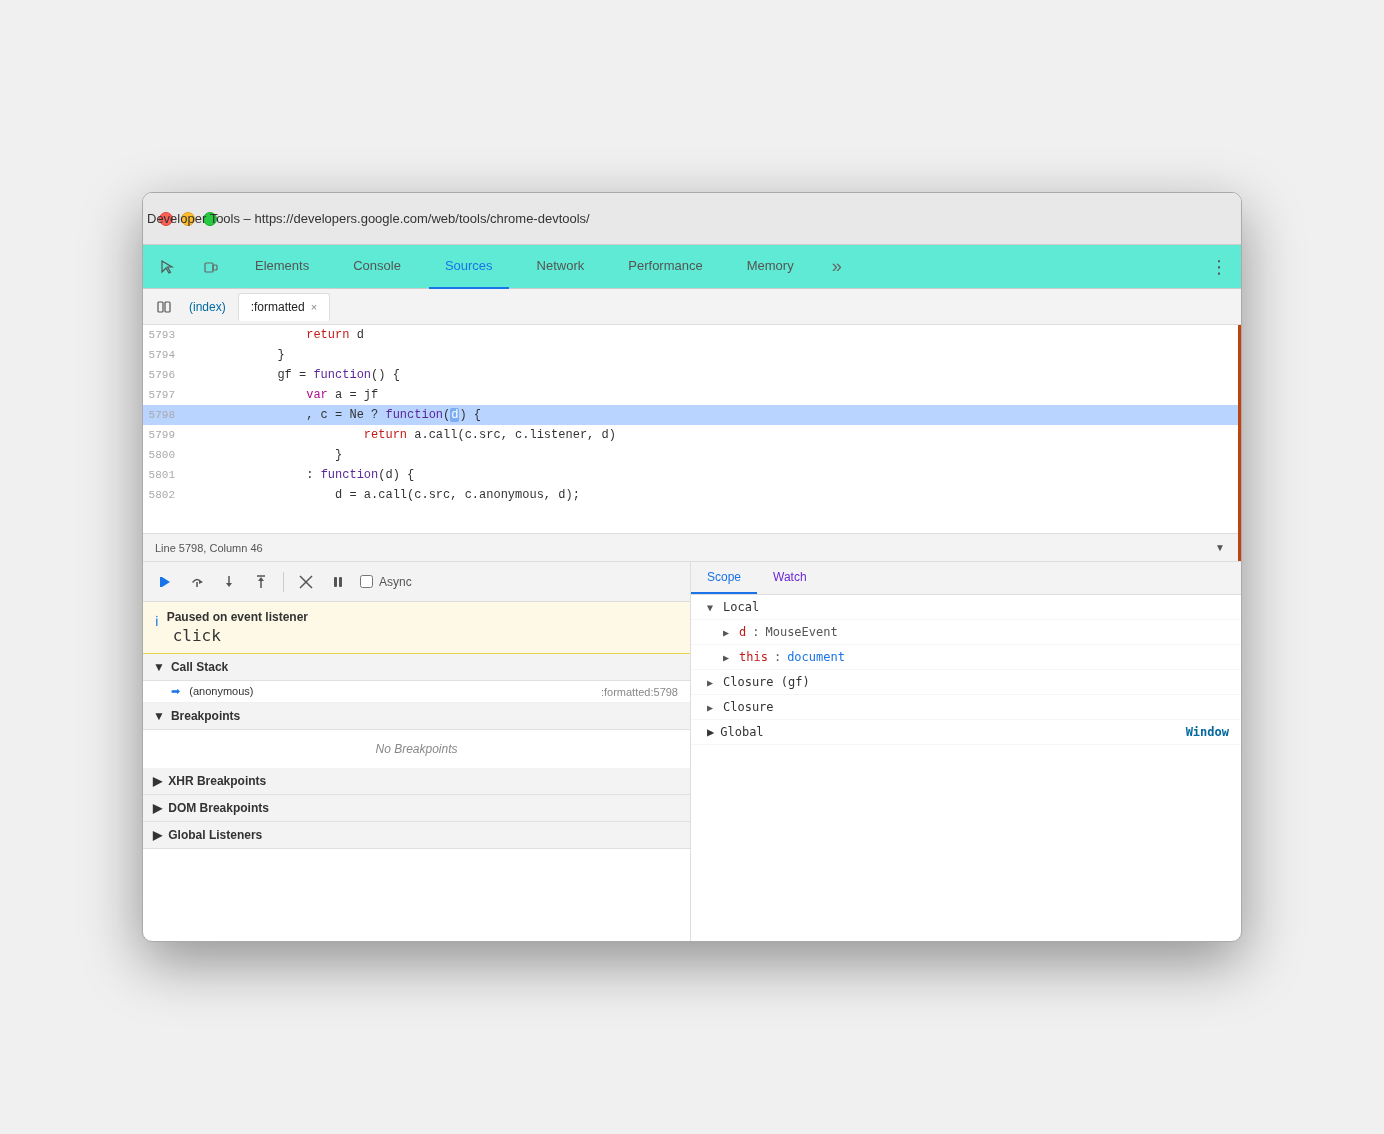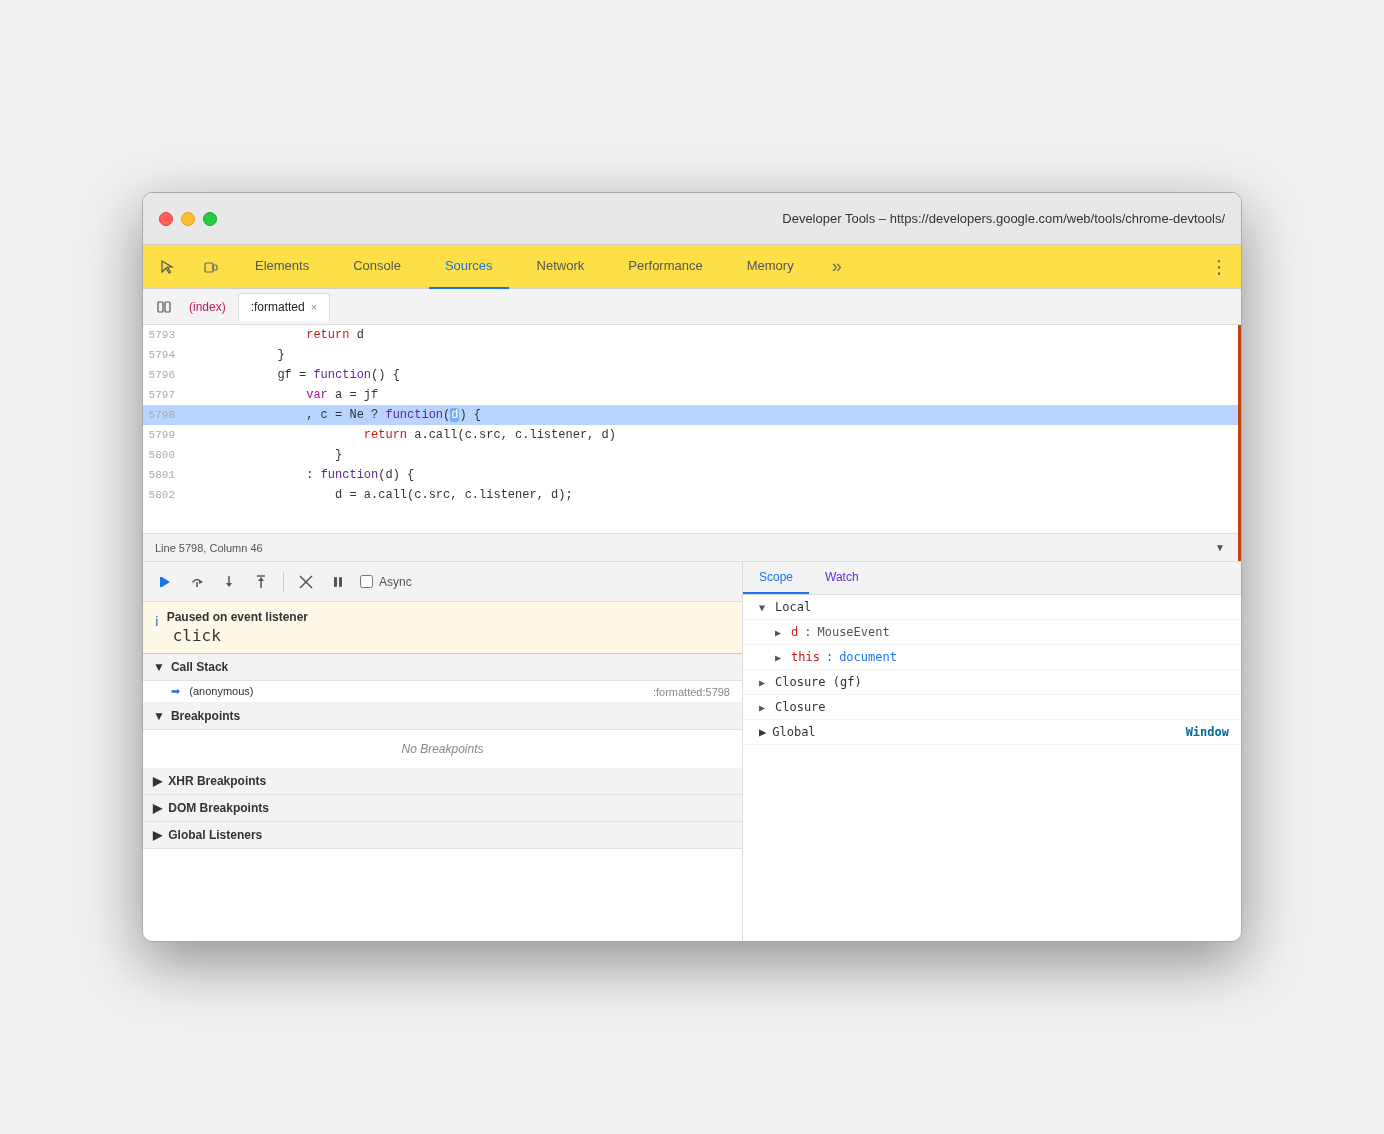--- a/index.html
+++ b/index.html
@@ -38,25 +38,25 @@
       height: 14px;
       border-radius: 50%;
     }
     .tl-red { background: #ff5f57; border: 1px solid #e0443e; }
     .tl-yellow { background: #ffbd2e; border: 1px solid #dea123; }
     .tl-green { background: #28ca41; border: 1px solid #1aab29; }
     .title-text {
       font-size: 13px;
       color: #333;
       flex: 1;
-      text-align: right;
+      text-align: left;
       margin-left: -80px;
     }
     .devtools-tabs {
-      background: #fde047;
+      background: #5eead4;
       border-bottom: 1px solid #ccc;
       display: flex;
       align-items: center;
       padding: 0 8px;
       height: 44px;
       gap: 12px;
     }
     .dt-icon-btn {
       width: 32px;
       height: 32px;
@@ -119,21 +119,21 @@
       color: #555;
       font-size: 14px;
       cursor: pointer;
     }
     .file-tab {
       padding: 0 12px;
       height: 28px;
       display: flex;
       align-items: center;
       font-size: 12px;
-      color: #be185d;
+      color: #0369a1;
       cursor: pointer;
       gap: 6px;
     }
     .file-tab.active {
       background: #fff;
       border: 1px solid #ddd;
       border-bottom: 1px solid #fff;
       border-radius: 3px 3px 0 0;
       color: #222;
     }
@@ -191,21 +191,21 @@
       font-size: 11px;
       color: #555;
       justify-content: space-between;
     }
     .bottom-panel {
       display: flex;
       height: 380px;
       border-top: 1px solid #ddd;
     }
     .left-panel {
-      width: 600px;
+      width: 548px;
       border-right: 1px solid #ddd;
       display: flex;
       flex-direction: column;
       overflow: hidden;
     }
     .debugger-toolbar {
       height: 40px;
       background: #f3f3f3;
       border-bottom: 1px solid #ddd;
       display: flex;
@@ -447,21 +447,21 @@
       <div class="code-line">
         <span class="line-num">5800</span>
         <span class="code-text">                    }</span>
       </div>
       <div class="code-line">
         <span class="line-num">5801</span>
         <span class="code-text">                : <span class="fn">function</span>(d) {</span>
       </div>
       <div class="code-line">
         <span class="line-num">5802</span>
-        <span class="code-text">                    d = a.call(c.src, c.listener, d);</span>
+        <span class="code-text">                    d = a.call(c.src, c.anonymous, d);</span>
       </div>
 
     </div>
     <div class="status-bar">
       <span>Line 5798, Column 46</span>
       <div class="scroll-indicator">▼</div>
     </div>
   </div>
 
   <div class="bottom-panel">

